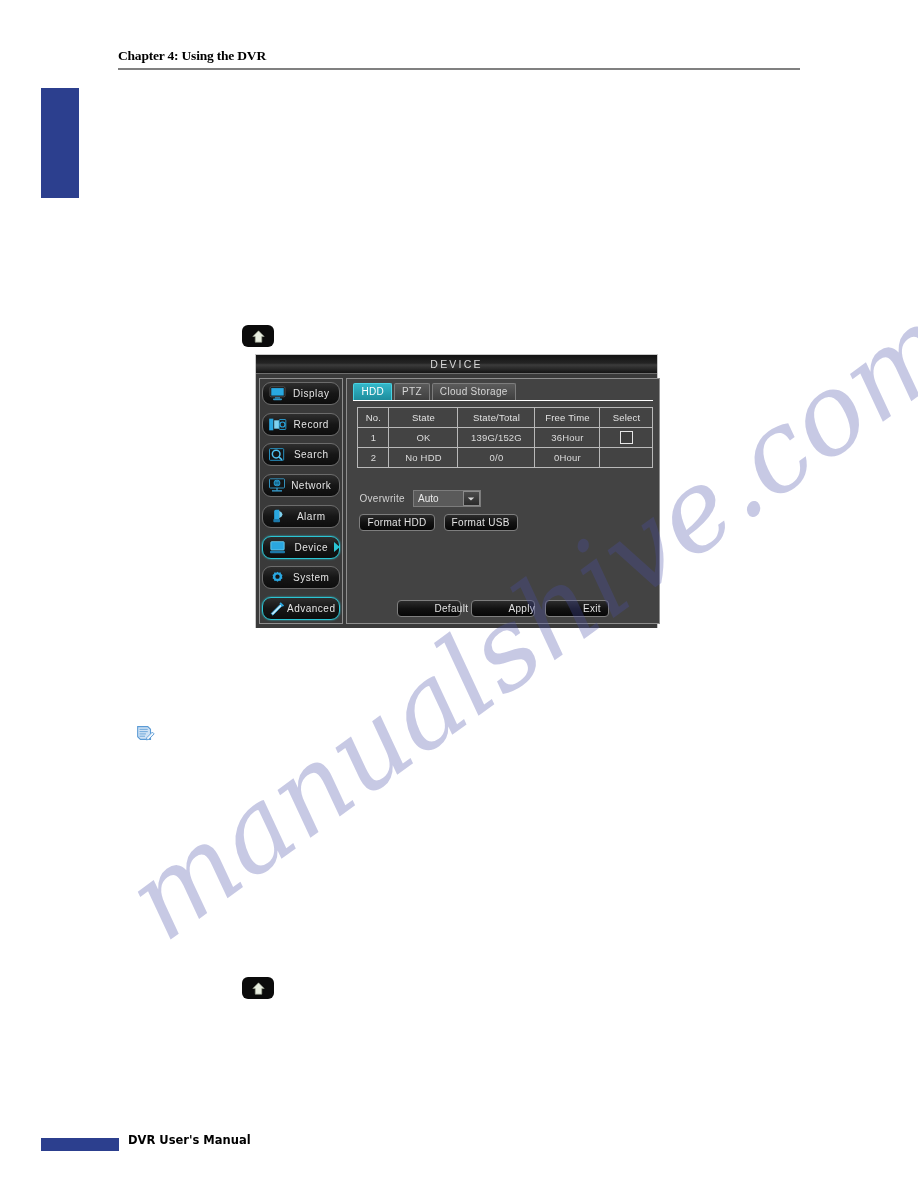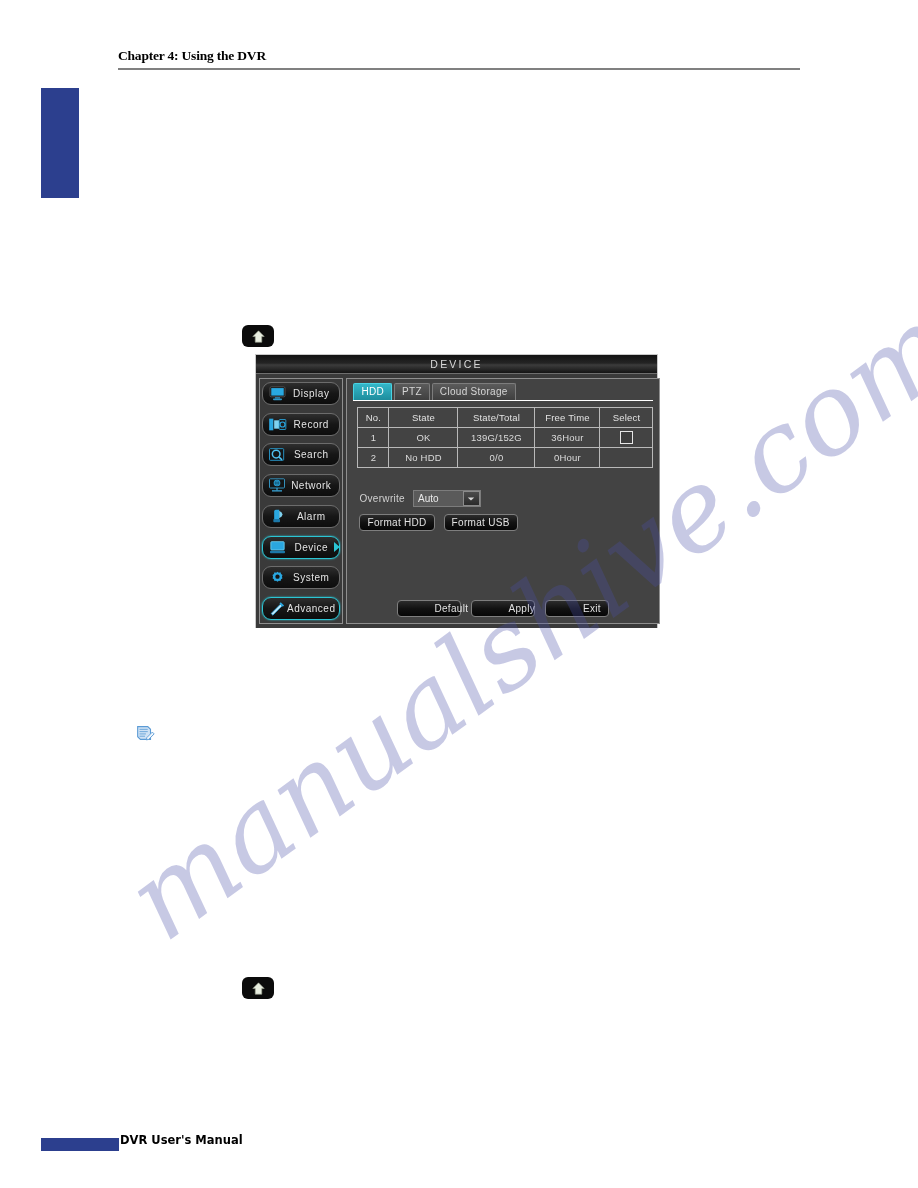--- a/index.html
+++ b/index.html
@@ -56,21 +56,21 @@
   .footer-bar {
     position: absolute;
     left: 41px;
     top: 1138px;
     width: 78px;
     height: 13px;
     background: #2c3f8e;
   }
   .footer-text {
     position: absolute;
-    left: 120px;
+    left: 128px;
     top: 1133px;
     font-family: "DejaVu Sans", sans-serif;
     font-size: 11.5px;
     font-weight: 700;
     color: #000;
     white-space: nowrap;
   }
 
   
   .watermark {

